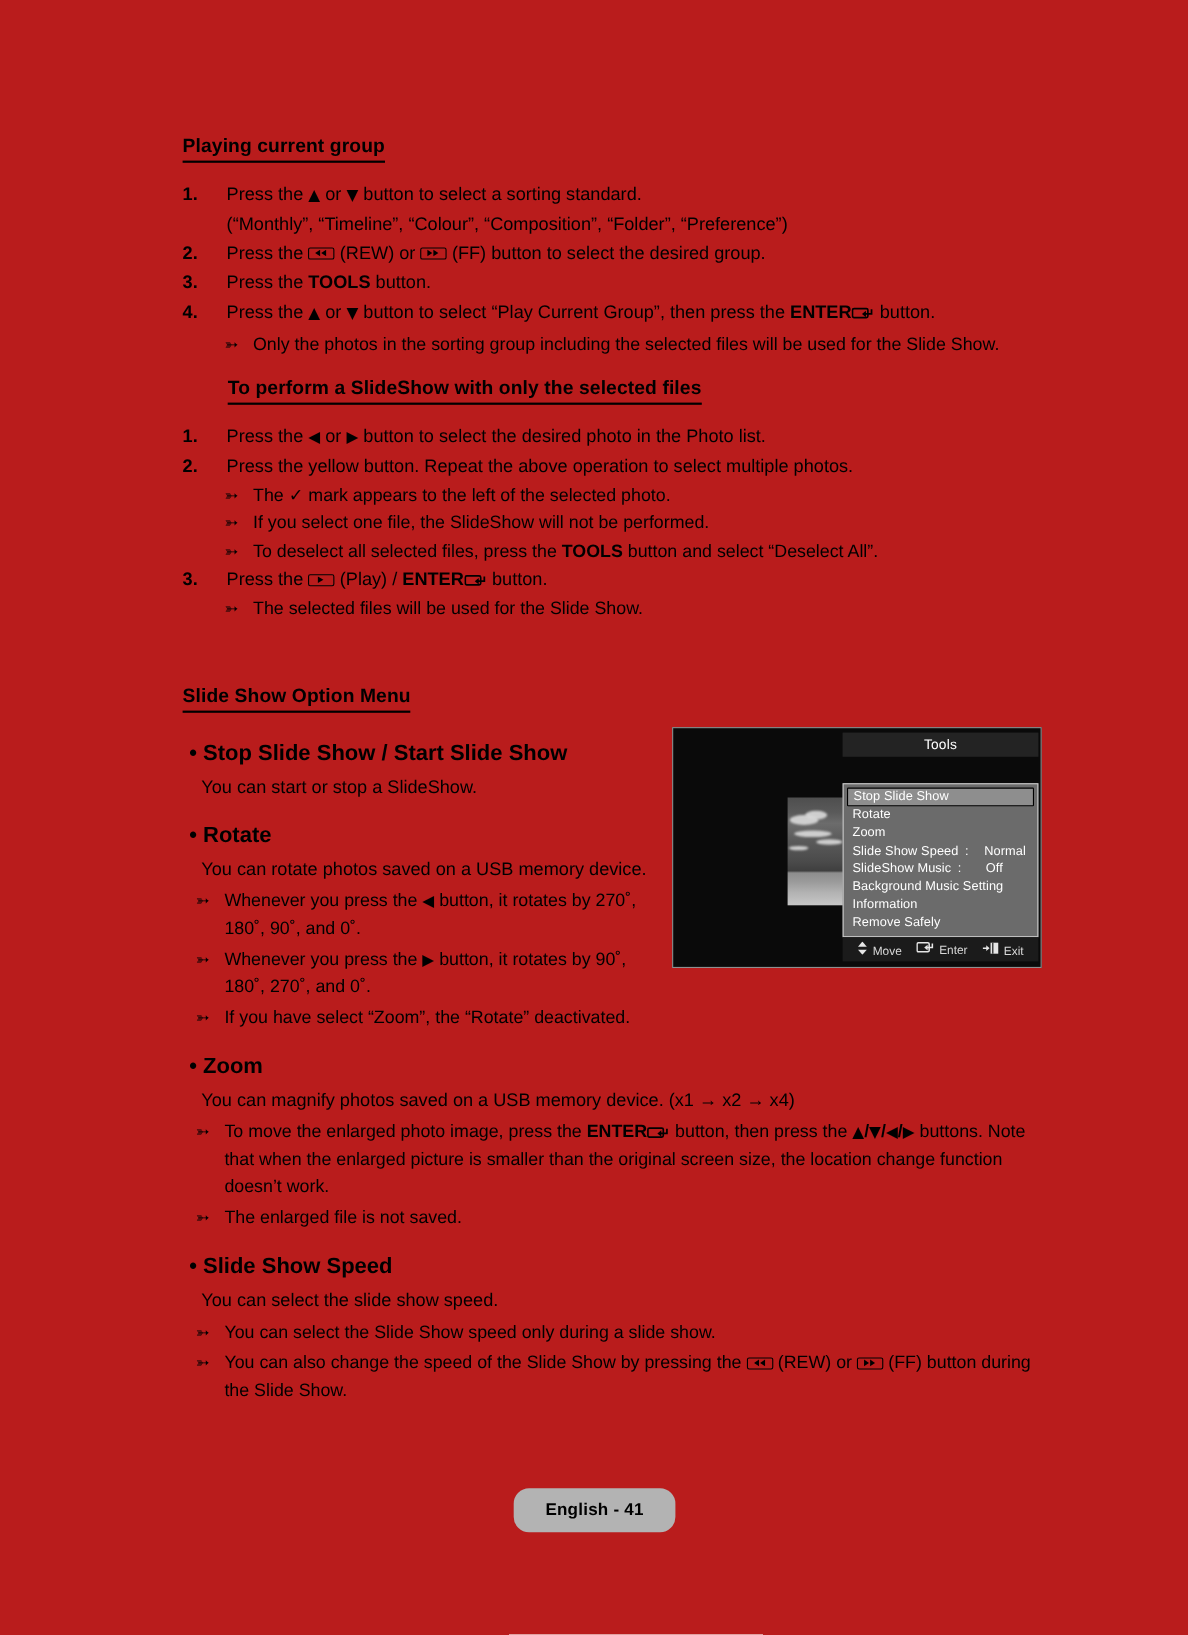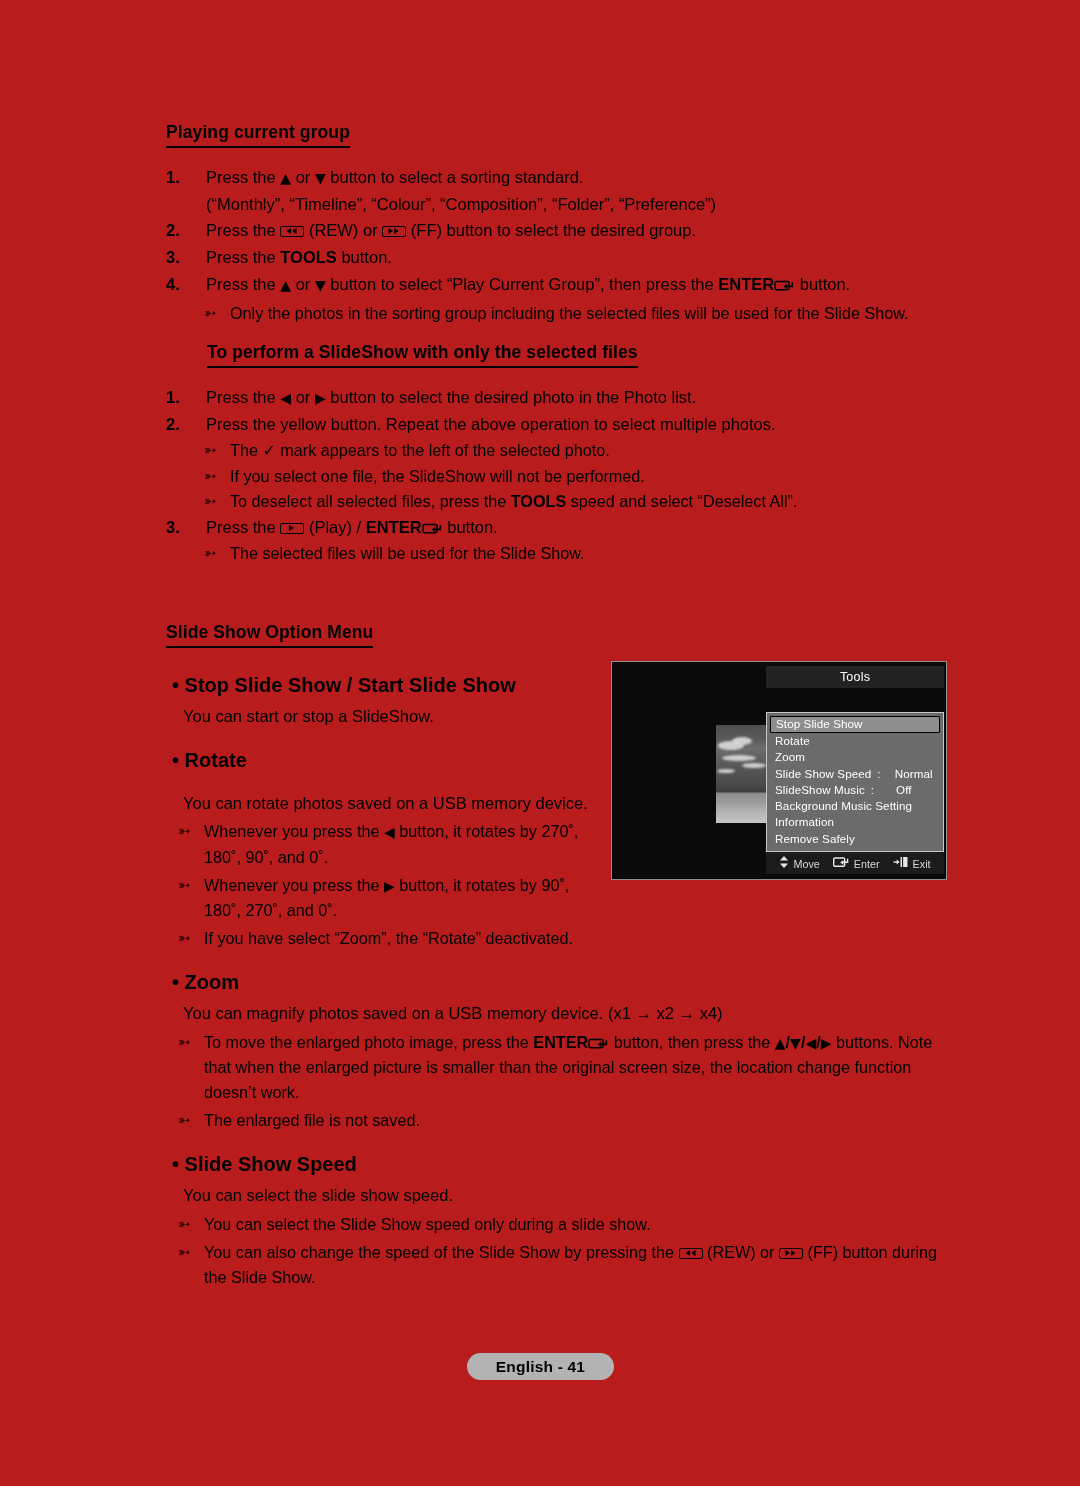--- a/index.html
+++ b/index.html
@@ -209,21 +209,21 @@
     font-size: 10.8px;
   }
   .foot-item { display: flex; align-items: flex-end; gap: 4px; }
 
   
   .pagebadge {
     position: absolute;
     left: 467px;
     top: 1353px;
     width: 147px;
-    height: 27px;
+    height: 40px;
     background: #b3b3b3;
     border-radius: 14px;
     display: flex;
     align-items: center;
     justify-content: center;
     font-size: 15.5px;
     font-weight: bold;
     letter-spacing: .2px;
   }
 </style>
@@ -292,21 +292,21 @@
     <div class="abul ind0">
       <span class="gl">➳</span>
       <span class="tx"><span>The </span><span class="chk">✓</span><span> mark appears to the left of the selected photo.</span></span>
     </div>
     <div class="abul ind0">
       <span class="gl">➳</span>
       <span class="tx">If you select one file, the SlideShow will not be performed.</span>
     </div>
     <div class="abul ind0">
       <span class="gl">➳</span>
-      <span class="tx"><span>To deselect all selected files, press the </span><b>TOOLS</b><span> speed and select “Deselect All”.</span></span>
+      <span class="tx"><span>To deselect all selected files, press the </span><b>TOOLS</b><span> button and select “Deselect All”.</span></span>
     </div>
 
     <ul class="steps">
       <li class="step">
         <span class="step-num">3.</span>
         <span class="step-body"><span>Press the </span><span class="ico-box ico-play"><svg width="21" height="8" viewBox="0 0 21 8">
                 <polygon points="8,1 8,7 13,4" fill="#000"></polygon>
               </svg></span><span> (Play) / </span><b>ENTER</b><span class="ico-enter"><svg width="21" height="13" viewBox="0 0 21 13">
                 <rect x="1" y="2.5" width="14" height="8.2" rx="1.4" fill="none" stroke="#000" stroke-width="1.5"></rect>
                 <path d="M18.3 3.2 v4.2 H12.2" fill="none" stroke="#000" stroke-width="1.6"></path>
@@ -323,21 +323,21 @@
       <div class="h-sec">Slide Show Option Menu</div>
     </div>
 
     <div style="width:440px;">
       <div class="opt-title"><span class="dot">•</span> <span>Stop Slide Show / Start Slide Show</span></div>
       <div class="opt-desc" style="margin-top:4px;">You can start or stop a SlideShow.</div>
     </div>
 
     <div style="width:440px;margin-top:15px;">
       <div class="opt-title"><span class="dot">•</span> <span>Rotate</span></div>
-      <div class="opt-desc" style="margin-top:16px;">You can rotate photos saved on a USB memory device.</div>
+      <div class="opt-desc" style="margin-top:4px;">You can rotate photos saved on a USB memory device.</div>
       <div class="abul ind1" style="margin-top:3px;">
         <span class="gl">➳</span>
         <span class="tx"><span>Whenever you press the </span><span class="tri">◀</span><span> button, it rotates by 270˚, 180˚, 90˚, and 0˚.</span></span>
       </div>
       <div class="abul ind1" style="margin-top:3px;">
         <span class="gl">➳</span>
         <span class="tx"><span>Whenever you press the </span><span class="tri">▶</span><span> button, it rotates by 90˚, 180˚, 270˚, and 0˚.</span></span>
       </div>
       <div class="abul ind1" style="margin-top:3px;">
         <span class="gl">➳</span>

